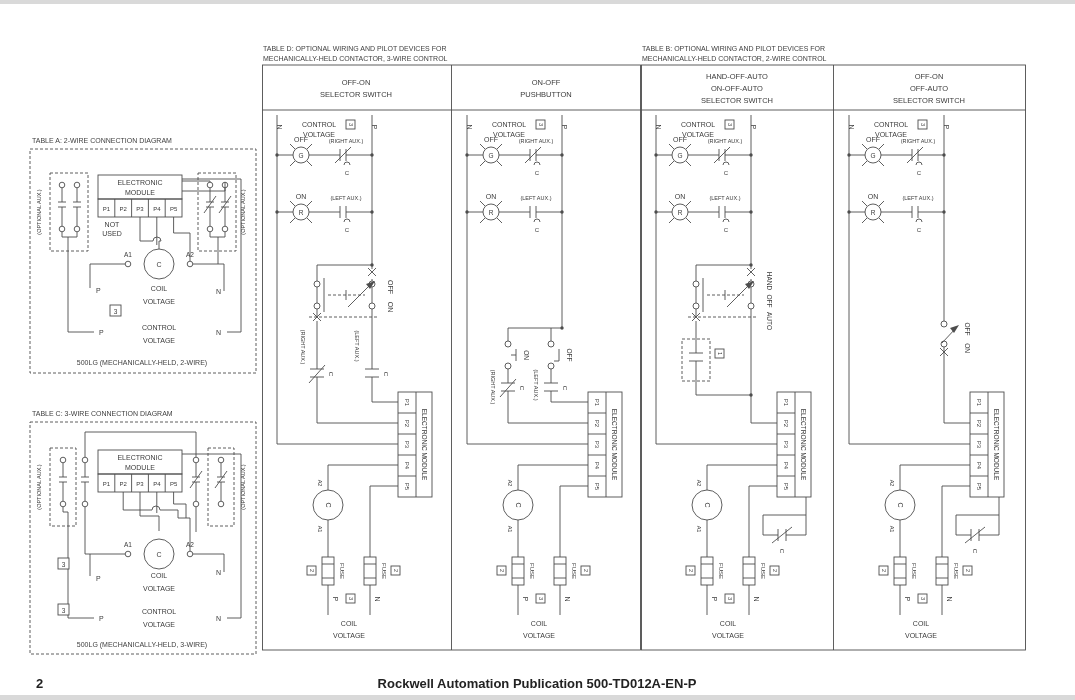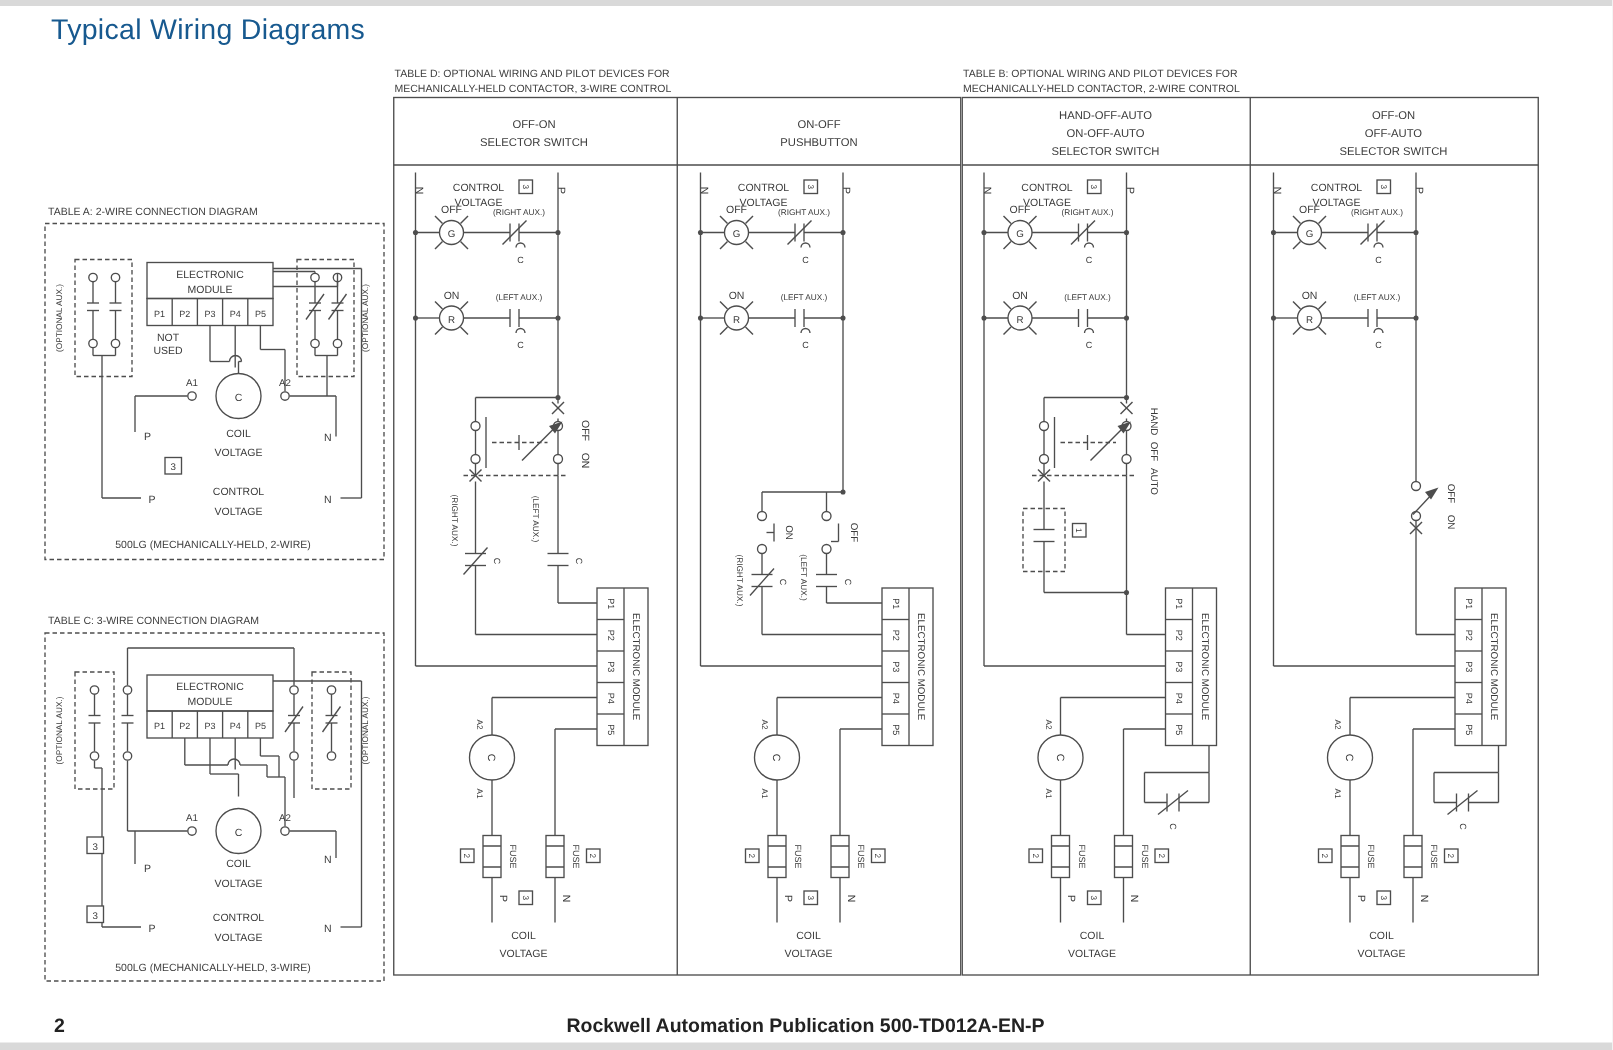--- a/index.html
+++ b/index.html
@@ -26,21 +26,20 @@
   .cap{fill:#404040;}
   .mid{text-anchor:middle;}
 </style>
 </head>
 <body>
 
 <div class="page">
   <div class="edge top"></div>
   <div class="edge bottom"></div>
 
-  <h1 class="title">Typical Wiring Diagrams</h1>
 
   <svg style="left:28px;top:133px" width="232" height="246" viewBox="0 0 232 246">
     <text x="4" y="10" class="t7 cap">TABLE A: 2-WIRE CONNECTION DIAGRAM</text>
     <rect x="2" y="16" width="226" height="224" class="wd"></rect>
 
     <g>
       <rect x="22" y="40" width="38" height="78" class="wd"></rect>
       <text class="t55 mid" transform="rotate(-90 13 79)" x="13" y="79">(OPTIONAL AUX.)</text>
       <g class="w">
         <circle cx="34" cy="52" r="2.8" class="bx"></circle>

